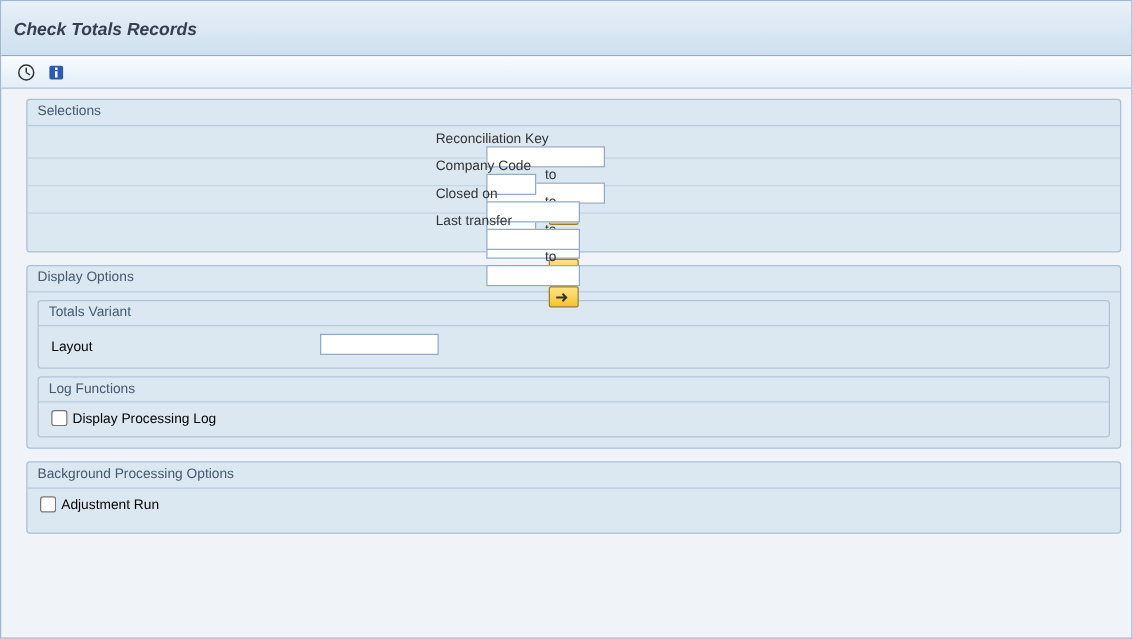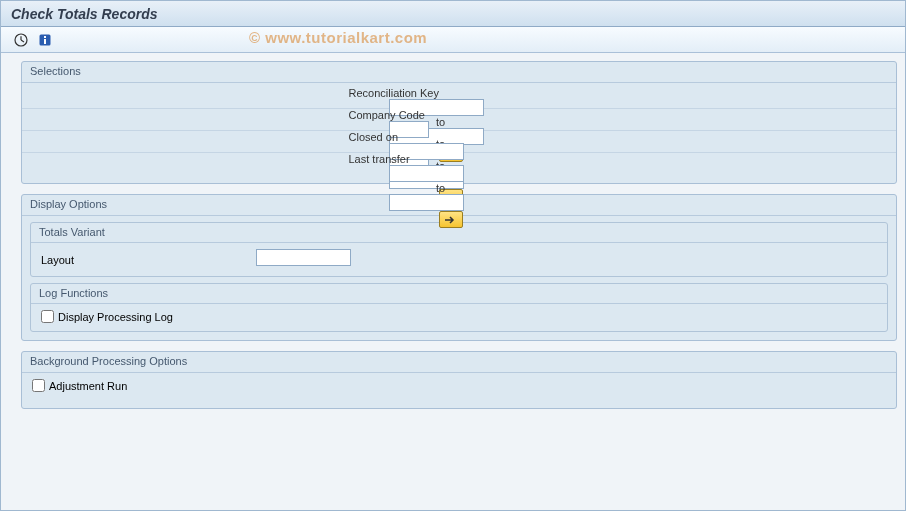--- a/index.html
+++ b/index.html
@@ -9,21 +9,21 @@
       background: #f0f4f8;
       width: 906px;
       height: 511px;
       overflow: hidden;
       border: 1px solid #a0b8d0;
     }
     .title-bar {
       background: linear-gradient(to bottom, #e8f0f8, #cfe0ef);
       border-bottom: 1px solid #8faac6;
       padding: 5px 10px;
-      height: 26px;
+      height: 44px;
       display: flex;
       align-items: center;
     }
     .title-bar h1 {
       font-size: 14px;
       font-style: italic;
       font-weight: bold;
       color: #333e4f;
     }
     .toolbar {
@@ -163,21 +163,20 @@
       <line x1="7" y1="7" x2="10" y2="9" stroke="#333" stroke-width="1.2"></line>
     </svg>
   </button>
   <button class="toolbar-btn">
     <svg width="14" height="14" viewBox="0 0 14 14">
       <rect x="1.5" y="1.5" width="11" height="11" rx="1.5" fill="#2a5db0"></rect>
       <rect x="6" y="3" width="2" height="2" fill="#fff"></rect>
       <rect x="6" y="6" width="2" height="5" fill="#fff"></rect>
     </svg>
   </button>
-  <div class="watermark">© www.tutorialkart.com</div>
 </div>
 
 <div class="content">
 
   <div class="group">
     <div class="group-title">Selections</div>
     <div class="sel-rows">
 
       <div class="row">
         <div class="label">Reconciliation Key</div>

